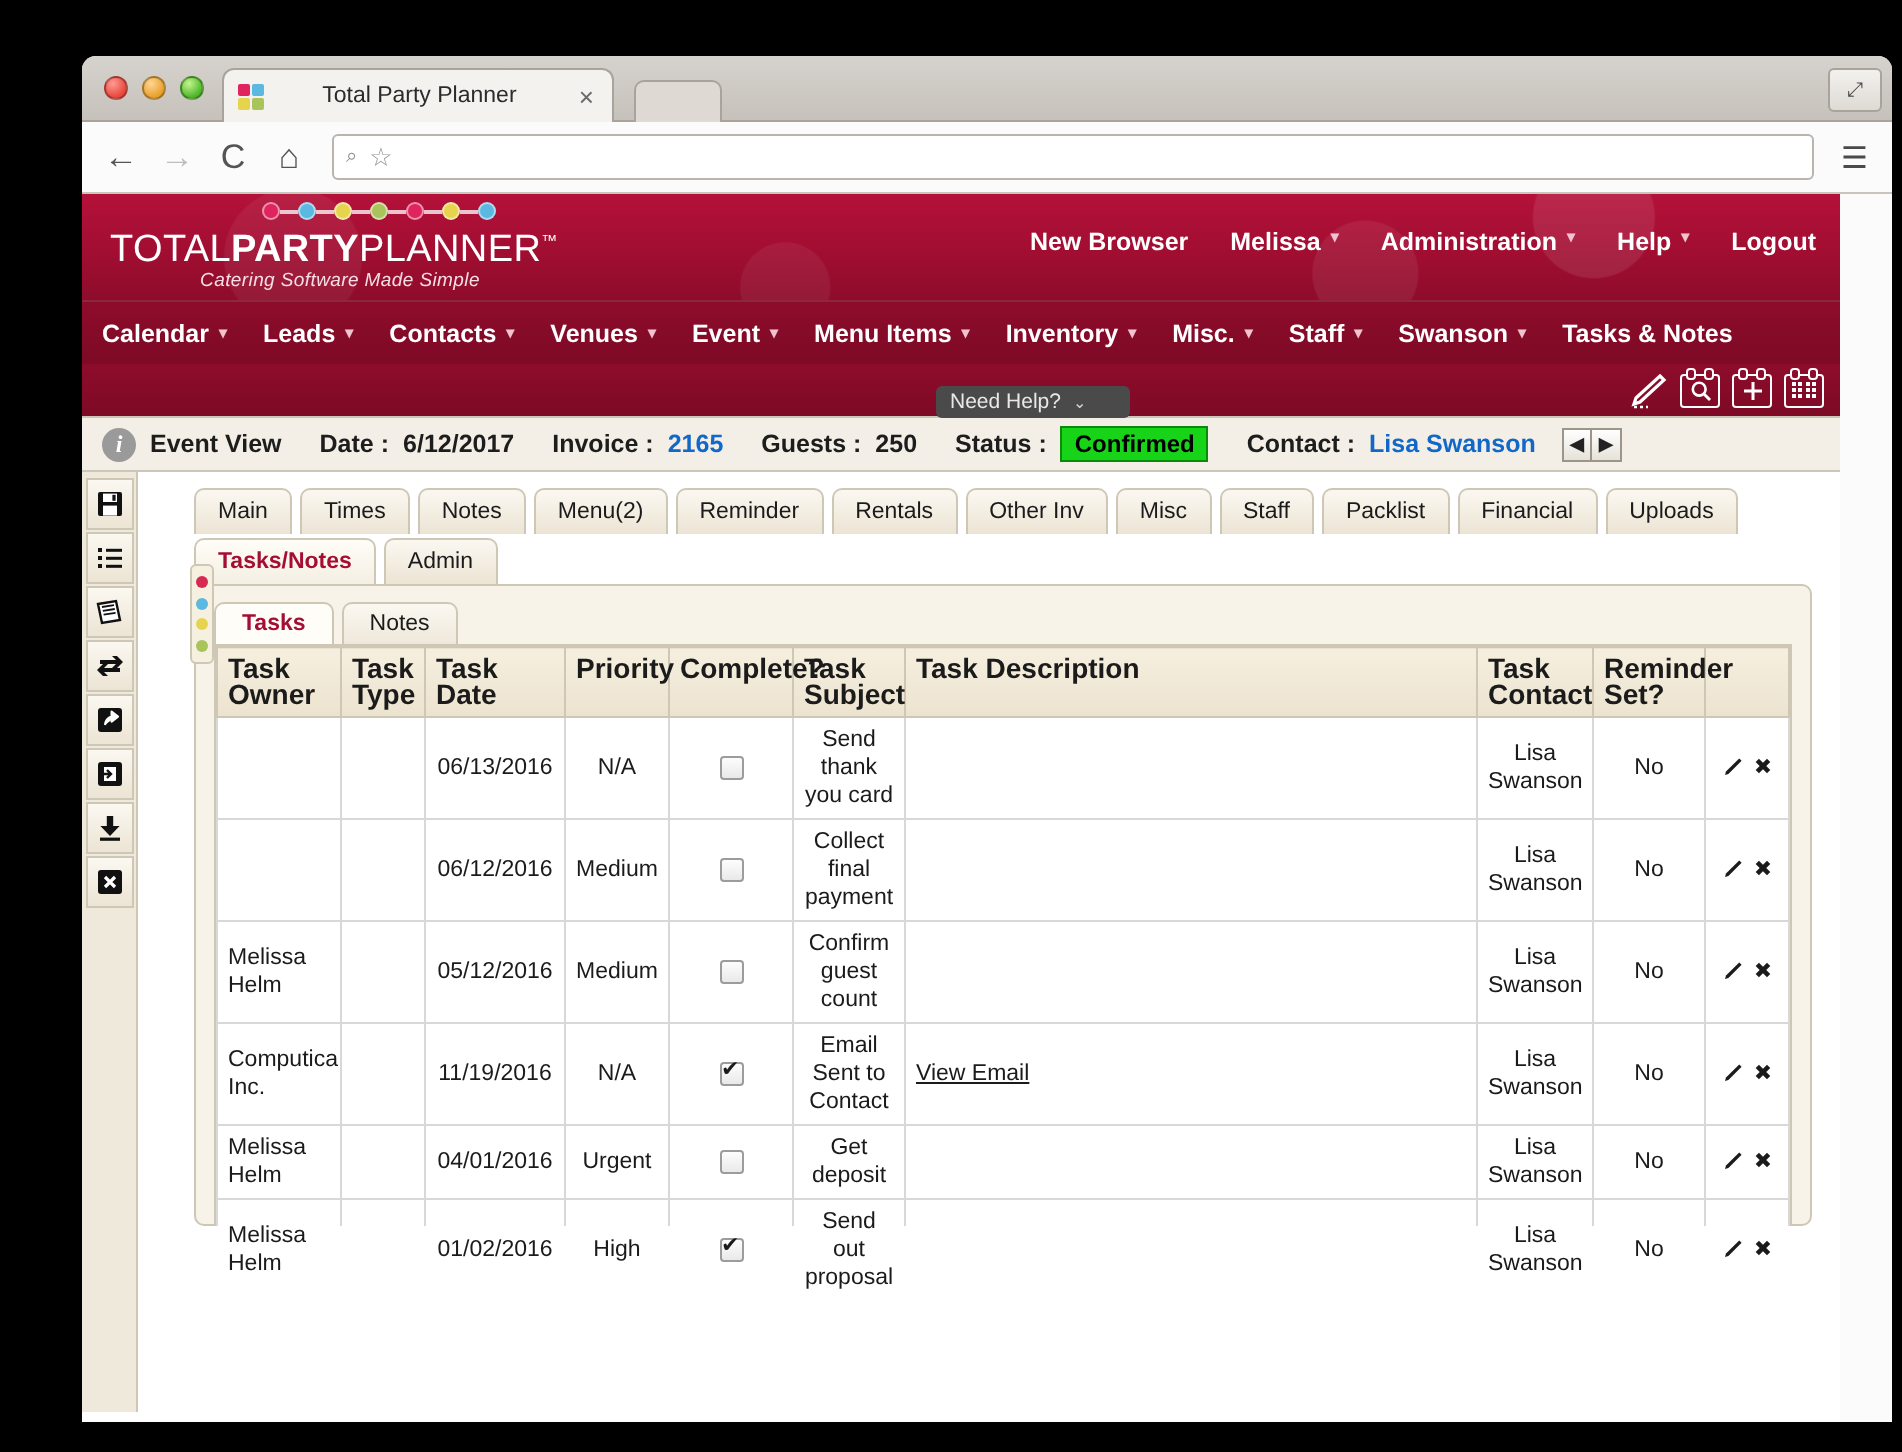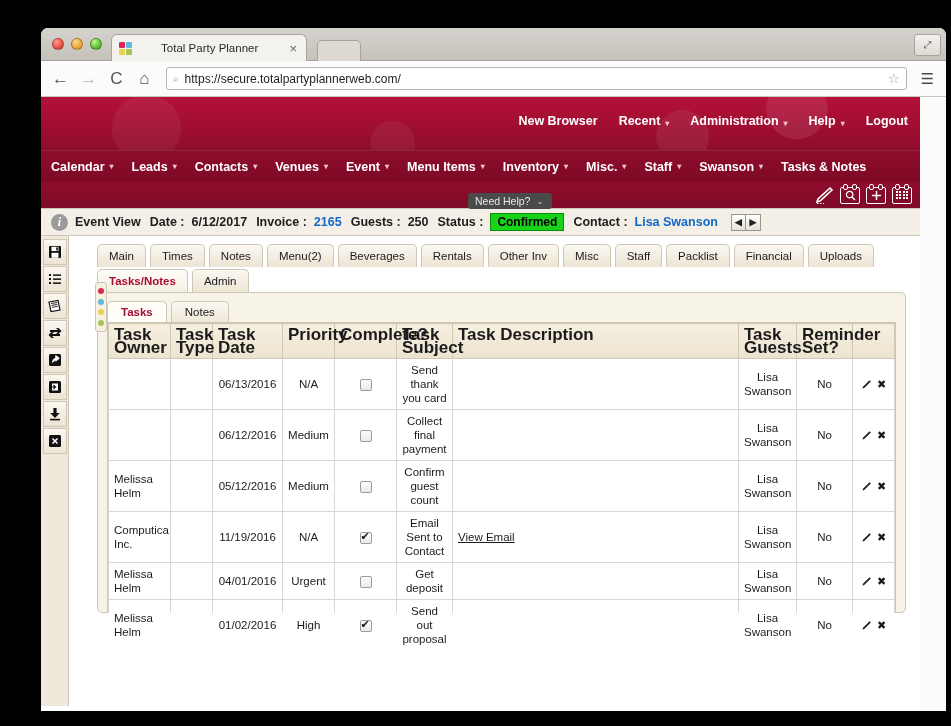--- a/index.html
+++ b/index.html
@@ -100,28 +100,28 @@
   .logo-dots .bar { width: 9px; height: 2px; background: rgba(255,255,255,.75); }
   .logo-word { font-size: 19px; letter-spacing: .2px; line-height: 20px; margin-top: 1px; white-space: nowrap; }
   .logo-word .b { font-weight: bold; }
   .logo-word .l { font-weight: 300; }
   .logo-tm { font-size: 8px; vertical-align: super; }
   .logo-tag { font-size: 9.5px; font-style: italic; text-align: center; margin-top: 0px; color: #f6dfe4; letter-spacing: .2px; }
 
   .need-help {
     position: absolute; left: 427px; top: 96px;
     background: #4a4a4a; color: #e8e8e8;
-    font-size: 10.5px; padding: 2px 9px 2px 7px;
+    font-size: 10.5px; padding: 2px 22px 2px 7px;
     border-radius: 3px; display: flex; gap: 6px; align-items: center;
     z-index: 5;
   }
   .need-help .cv { font-size: 8px; opacity: .85; }
 
   .hdr-nav { position: absolute; right: 12px; top: 17px; display: flex; align-items: center; gap: 21px; }
-  .hdr-link { color: #fff; font-size: 12.5px; font-weight: bold; display: flex; align-items: flex-end; gap: 5px; white-space: nowrap; }
+  .hdr-link { color: #fff; font-size: 12.5px; font-weight: bold; display: flex; align-items: flex-start; gap: 5px; white-space: nowrap; }
   .caret { font-size: 8px; color: #f0c3cd; }
   .hdr-search {
     width: 148px; height: 21px; background: #fff; border: 1px solid #d8d4cf;
     border-radius: 2px; font-size: 11.5px; color: #6e6e6e;
     padding: 0 6px; outline: none; font-family: inherit;
   }
 
   .mainnav {
     height: 32px;
     background: linear-gradient(180deg,#8e0c2b,#7d0a26);
@@ -151,21 +151,21 @@
     border-top: 1px solid #cdc6b8; border-bottom: 1px solid #cdc6b8;
     display: flex; align-items: center; padding-left: 10px; gap: 7px;
     font-size: 12.5px; font-weight: bold; color: #1d1d1d;
   }
   .info-ico {
     width: 17px; height: 17px; border-radius: 50%;
     background: #9a9a9a; color: #fff; font-size: 12px; font-style: italic;
     font-family: "Liberation Serif", serif; font-weight: bold;
     display: flex; align-items: center; justify-content: center;
   }
-  .eb-lbl { margin-left: 2px; }
+  .eb-lbl { margin-left: 12px; }
   .eb-blue { color: #1268c8; }
   .eb-status {
     background: #18d418; border: 1px solid #0a8c0a; color: #000;
     padding: 1px 6px; font-size: 12px; font-weight: bold;
   }
   .eb-arrows { display: flex; margin-left: 6px; }
   .eb-arrows span {
     width: 15px; height: 17px; border: 1px solid #9b958a; background: linear-gradient(#fff,#e6e2d8);
     display: flex; align-items: center; justify-content: center; font-size: 9px; color: #222;
   }
@@ -226,21 +226,21 @@
   .stab.active { color: #a50e33; font-weight: bold; background: #fffdf8; }
 
   .table-box {
     background: #fff; border: 1px solid #cfc7b6; border-top: 1px solid #cfc7b6;
     margin-top: 0;
   }
   table.tasks { width: 100%; border-collapse: collapse; table-layout: fixed; }
   table.tasks th {
     background: linear-gradient(#f6efdf,#ece3cf);
     border: 1px solid #cfc7b6;
-    font-size: 17px; font-weight: bold; color: #1b1b1b;
+    font-size: 14px; font-weight: bold; color: #1b1b1b;
     padding: 4px 5px; text-align: left; vertical-align: top;
     line-height: 13px;
   }
   table.tasks td {
     border: 1px solid #d8d8d8;
     font-size: 11.5px; color: #1b1b1b;
     padding: 4px 5px; vertical-align: middle; line-height: 14px;
   }
   td.c { text-align: center; }
   td.blue { color: #1f3f8f; text-align: center; }
@@ -287,36 +287,54 @@
     <div class="win-max">⤢</div>
   </div>
 
   <div class="navbar">
     <span class="navbtn">←</span>
     <span class="navbtn dim">→</span>
     <span class="navbtn">C</span>
     <span class="navbtn">⌂</span>
     <div class="urlbar">
       <span class="url-lock">⌕</span>
-      <span class="url-text">https://secure.totalpartyplannerweb.com/</span>
       <span class="url-star">☆</span>
     </div>
     <span class="menu-btn">☰</span>
   </div>
 
   <div id="app">
 
     <div class="app-header">
+      <div class="logo">
+        <div class="logo-dots">
+          <i class="dot" style="background:#e0245e"></i>
+            <i class="bar"></i>
+          <i class="dot" style="background:#5bb8e0"></i>
+            <i class="bar"></i>
+          <i class="dot" style="background:#e6d44f"></i>
+            <i class="bar"></i>
+          <i class="dot" style="background:#a9c45a"></i>
+            <i class="bar"></i>
+          <i class="dot" style="background:#e0245e"></i>
+            <i class="bar"></i>
+          <i class="dot" style="background:#e6d44f"></i>
+            <i class="bar"></i>
+          <i class="dot" style="background:#5bb8e0"></i>
+        </div>
+        <div class="logo-word"><span class="l">TOTAL</span><span class="b">PARTY</span><span class="l">PLANNER</span><span class="logo-tm">™</span></div>
+        <div class="logo-tag">Catering Software Made Simple</div>
+      </div>
 
       <div class="hdr-nav">
         <span class="hdr-link">
             <span>New Browser</span>
           </span>
         <span class="hdr-link">
-            <span>Recent</span>
+            <span>Melissa</span>
             <span class="caret">▾</span>
           </span>
         <span class="hdr-link">
             <span>Administration</span>
             <span class="caret">▾</span>
           </span>
         <span class="hdr-link">
             <span>Help</span>
             <span class="caret">▾</span>
           </span>
@@ -506,21 +524,21 @@
           <i style="background:#5bb8e0"></i>
           <i style="background:#e6d44f"></i>
           <i style="background:#a9c45a"></i>
         </div>
 
         <div class="tabrow">
           <div class="utab">Main</div>
           <div class="utab">Times</div>
           <div class="utab">Notes</div>
           <div class="utab">Menu(2)</div>
-          <div class="utab">Beverages</div>
+          <div class="utab">Reminder</div>
           <div class="utab">Rentals</div>
           <div class="utab">Other Inv</div>
           <div class="utab">Misc</div>
           <div class="utab">Staff</div>
           <div class="utab">Packlist</div>
           <div class="utab">Financial</div>
           <div class="utab">Uploads</div>
           <div class="utab active">Tasks/Notes</div>
           <div class="utab">Admin</div>
         </div>
@@ -547,21 +565,21 @@
               </colgroup>
               <thead>
                 <tr>
                   <th>Task Owner</th>
                   <th>Task Type</th>
                   <th>Task Date</th>
                   <th>Priority</th>
                   <th>Complete?</th>
                   <th>Task Subject</th>
                   <th>Task Description</th>
-                  <th>Task Guests</th>
+                  <th>Task Contact</th>
                   <th>Reminder Set?</th>
                   <th></th>
                 </tr>
               </thead>
               <tbody>
                 <tr>
                   <td class="owner"></td>
                   <td></td>
                   <td class="c">06/13/2016</td>
                   <td class="c">N/A</td>

